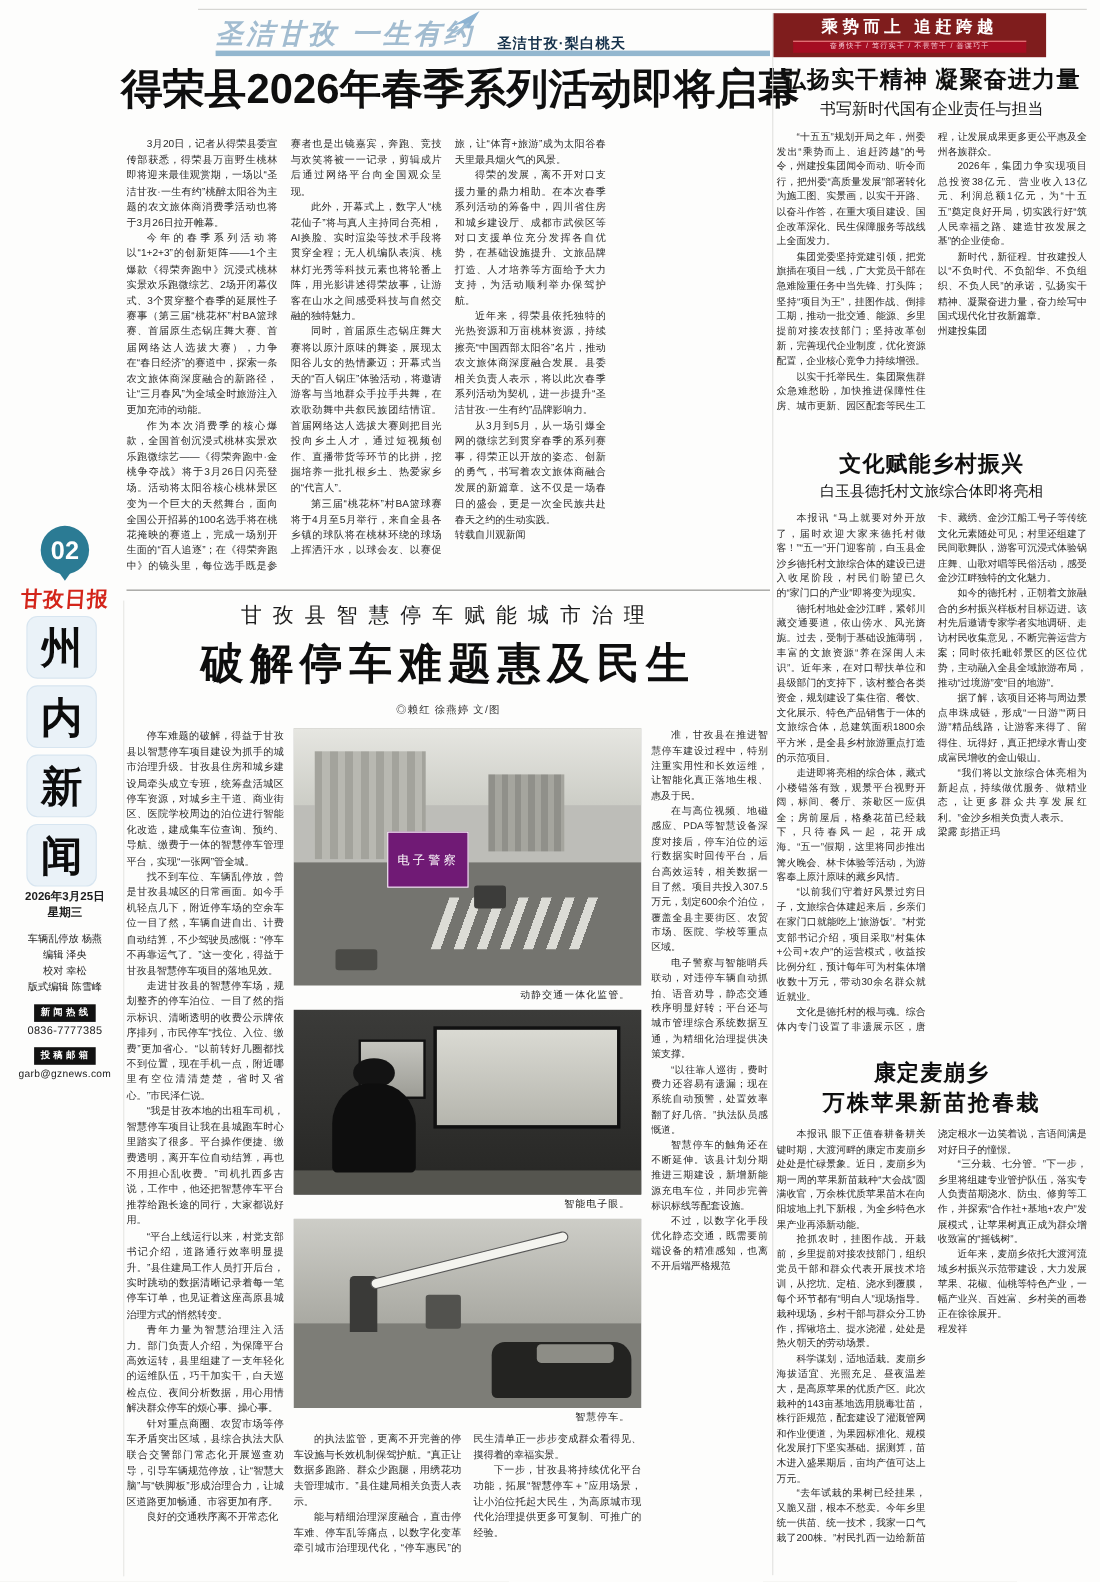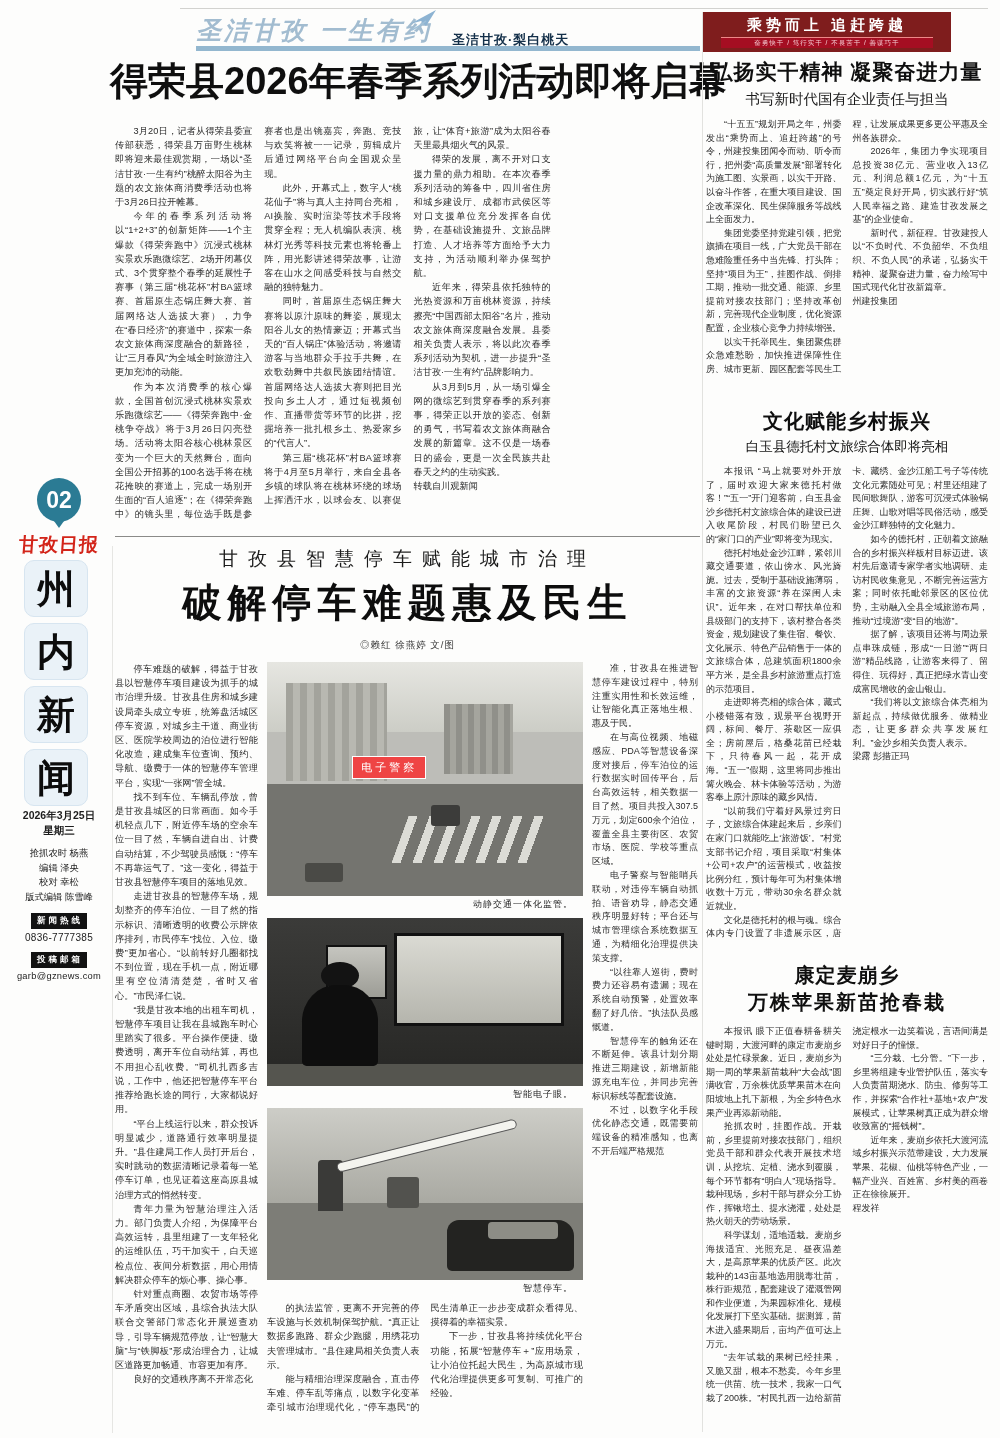--- a/index.html
+++ b/index.html
@@ -49,22 +49,22 @@
   .p1-sky{position:absolute;top:0;left:0;right:0;height:30%;background:linear-gradient(#e6e6e1,#cccdc6);}
   .p1-bldg1{position:absolute;top:9%;left:6%;width:32%;height:42%;
         background:repeating-linear-gradient(90deg,#a3a39c 0 7px,#b8b8b1 7px 14px);}
   .p1-bldg2{position:absolute;top:18%;left:56%;width:22%;height:30%;
         background:repeating-linear-gradient(90deg,#90908a 0 6px,#a5a59e 6px 12px);}
   .p1-road{position:absolute;bottom:0;left:0;right:0;height:48%;background:#74746f;}
   .p1-walk{position:absolute;bottom:14%;left:42%;width:46%;height:20%;
         background:repeating-linear-gradient(90deg,#dcdcd6 0 9px,transparent 9px 21px);transform:skewX(-20deg);}
   .p1-car1{position:absolute;bottom:30%;left:52%;width:9%;height:9%;background:#3c3c3a;border-radius:3px;}
   .p1-car2{position:absolute;bottom:6%;left:12%;width:12%;height:8%;background:#4a4a46;border-radius:3px;}
-  .p1-sign{position:absolute;left:27%;top:40%;background:#ef4444;color:#fff;font-size:11px;
-        padding:3px 8px;border:1px solid #fff;letter-spacing:3px;}
+  .p1-sign{position:absolute;left:27%;top:40%;background:#701a75;color:#fff;font-size:11px;
+        padding:17px 8px;border:1px solid #fff;letter-spacing:3px;}
 
   
   .photo.dark{background:linear-gradient(#3b3b39,#262624);}
   .p2-screen1{position:absolute;right:6%;top:9%;width:52%;height:52%;
         background:linear-gradient(#dadad3,#b5b5ad);border:3px solid #111;}
   .p2-screen2{position:absolute;right:62%;top:16%;width:18%;height:30%;
         background:linear-gradient(#c5c5bf,#9d9d96);border:2px solid #111;}
   .p2-desk{position:absolute;bottom:0;left:0;right:0;height:13%;background:#55554f;}
   .p2-head{position:absolute;left:17%;bottom:58%;width:12%;height:16%;background:#131313;border-radius:50%;}
   .p2-body{position:absolute;left:11%;bottom:12%;width:24%;height:48%;background:#0e0e0e;
@@ -157,21 +157,21 @@
     <div class="park-byline">◎赖红 徐燕婷 文/图</div>
   </div>
 
   <div class="park-flex">
     <div class="park-left t-col">
       <div>
           <p>停车难题的破解，得益于甘孜县以智慧停车项目建设为抓手的城市治理升级。甘孜县住房和城乡建设局牵头成立专班，统筹盘活城区停车资源，对城乡主干道、商业街区、医院学校周边的泊位进行智能化改造，建成集车位查询、预约、导航、缴费于一体的智慧停车管理平台，实现“一张网”管全城。</p>
           <p>找不到车位、车辆乱停放，曾是甘孜县城区的日常画面。如今手机轻点几下，附近停车场的空余车位一目了然，车辆自进自出、计费自动结算，不少驾驶员感慨：“停车不再靠运气了。”这一变化，得益于甘孜县智慧停车项目的落地见效。</p>
           <p>走进甘孜县的智慧停车场，规划整齐的停车泊位、一目了然的指示标识、清晰透明的收费公示牌依序排列，市民停车“找位、入位、缴费”更加省心。“以前转好几圈都找不到位置，现在手机一点，附近哪里有空位清清楚楚，省时又省心。”市民泽仁说。</p>
           <p>“我是甘孜本地的出租车司机，智慧停车项目让我在县城跑车时心里踏实了很多。平台操作便捷、缴费透明，离开车位自动结算，再也不用担心乱收费。”司机扎西多吉说，工作中，他还把智慧停车平台推荐给跑长途的同行，大家都说好用。</p>
-          <p>“平台上线运行以来，群众投诉明显减少，道路通行效率明显提升。”县住建局工作人员打开后台，实时跳动的数据清晰记录着每一笔停车订单，也见证着这座高原县城治理方式的悄然转变。</p>
+          <p>“平台上线运行以来，村党支部书记介绍，道路通行效率明显提升。”县住建局工作人员打开后台，实时跳动的数据清晰记录着每一笔停车订单，也见证着这座高原县城治理方式的悄然转变。</p>
           <p>青年力量为智慧治理注入活力。部门负责人介绍，为保障平台高效运转，县里组建了一支年轻化的运维队伍，巧干加实干，白天巡检点位、夜间分析数据，用心用情解决群众停车的烦心事、操心事。</p>
           <p>针对重点商圈、农贸市场等停车矛盾突出区域，县综合执法大队联合交警部门常态化开展巡查劝导，引导车辆规范停放，让“智慧大脑”与“铁脚板”形成治理合力，让城区道路更加畅通、市容更加有序。</p>
           <p>良好的交通秩序离不开常态化</p>
         </div>
     </div>
 
     <div class="park-center">
       <div class="photo" style="height:234px;">
         <div class="p1-sky"></div>
         <div class="p1-bldg1"></div>
@@ -285,21 +285,21 @@
         <div class="sec-box">内</div>
         <div class="sec-box">新</div>
         <div class="sec-box">闻</div>
       </div>
   </div>
   <div class="side-info">
     <div class="side-date">2026年3月25日</div>
     <div class="side-date">星期三</div>
     <div class="side-staff">
       <div>
-          <div>抢抓农时 杨燕</div>
+          <div>车辆乱停放 杨燕</div>
           <div>编辑 泽央</div>
           <div>校对 幸松</div>
           <div>版式编辑 陈雪峰</div>
         </div>
     </div>
     <div><span class="black-label">新闻热线</span></div>
     <div class="side-contact">0836-7777385</div>
     <div><span class="black-label">投稿邮箱</span></div>
     <div class="side-contact" style="font-size:9.3px;">garb@gznews.com</div>
   </div>

